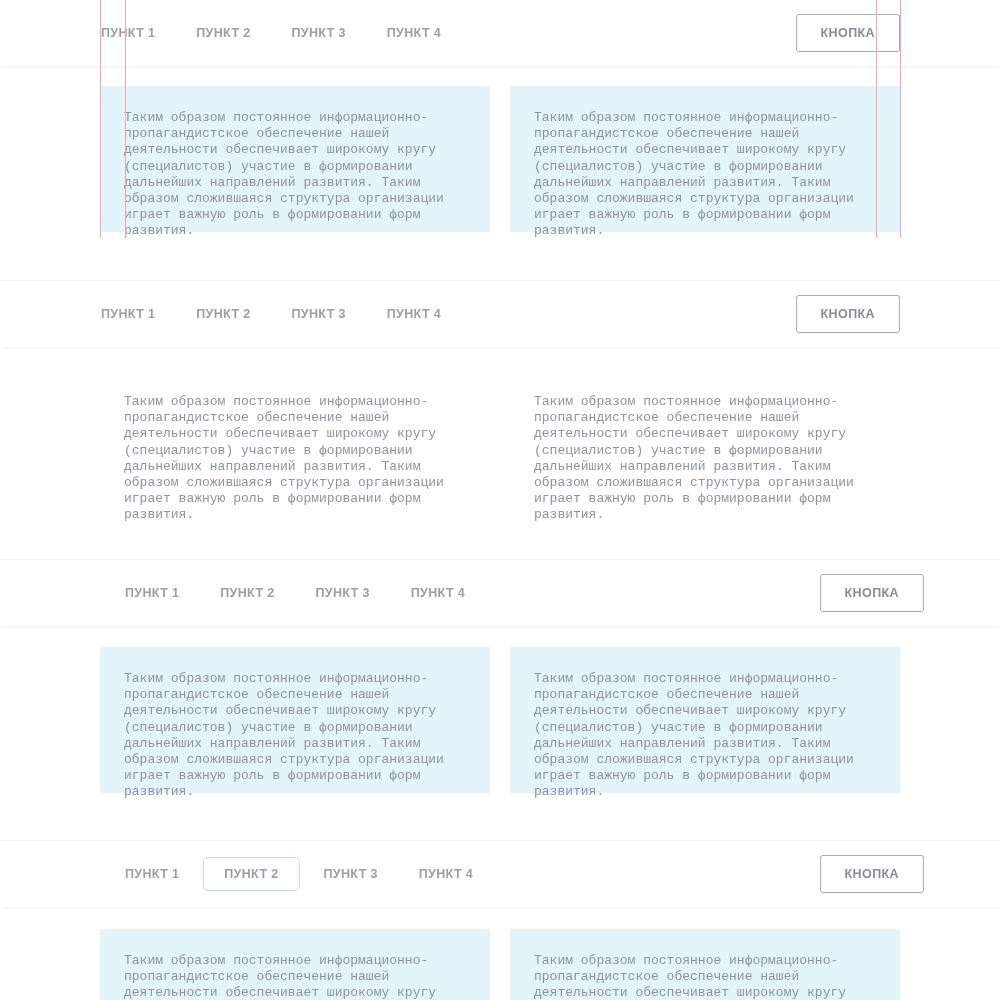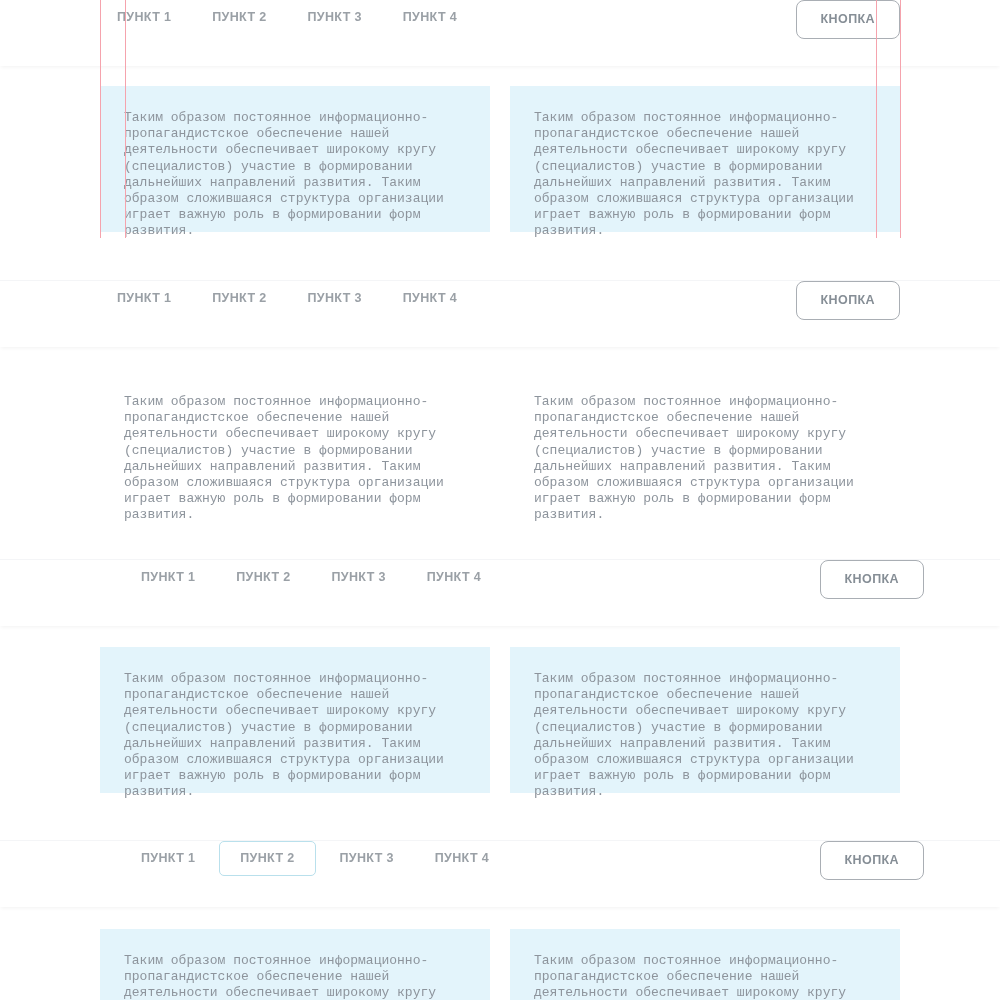--- a/index.html
+++ b/index.html
@@ -48,25 +48,24 @@
     background: #ffffff;
     display: flex;
     align-items: center;
     box-shadow: 0 2px 4px -1px rgba(0, 0, 0, 0.055);
     z-index: 5;
   }
 
   .nav-inner {
     position: relative;
     display: flex;
-    align-items: flex-start;
+    align-items: center;
     justify-content: space-between;
     width: 800px;
     height: 100%;
-    padding-left: 16px;
   }
 
   .nav-inner.pad-a { margin-left: 100px; }
   .nav-inner.pad-b { margin-left: 124px; }
 
   .nav-links {
     display: flex;
     align-items: center;
   }
 
@@ -95,21 +94,21 @@
 
   .nav-button {
     font-family: inherit;
     font-size: 12.5px;
     font-weight: bold;
     letter-spacing: 0.4px;
     color: #868e96;
     text-transform: uppercase;
     background: #ffffff;
     border: 1px solid #a9aeb4;
-    border-radius: 8px;
+    border-radius: 3px;
     padding: 12px 24px;
     cursor: pointer;
     line-height: 1;
     white-space: nowrap;
   }
 
   
   .content {
     position: relative;
     width: 1000px;

